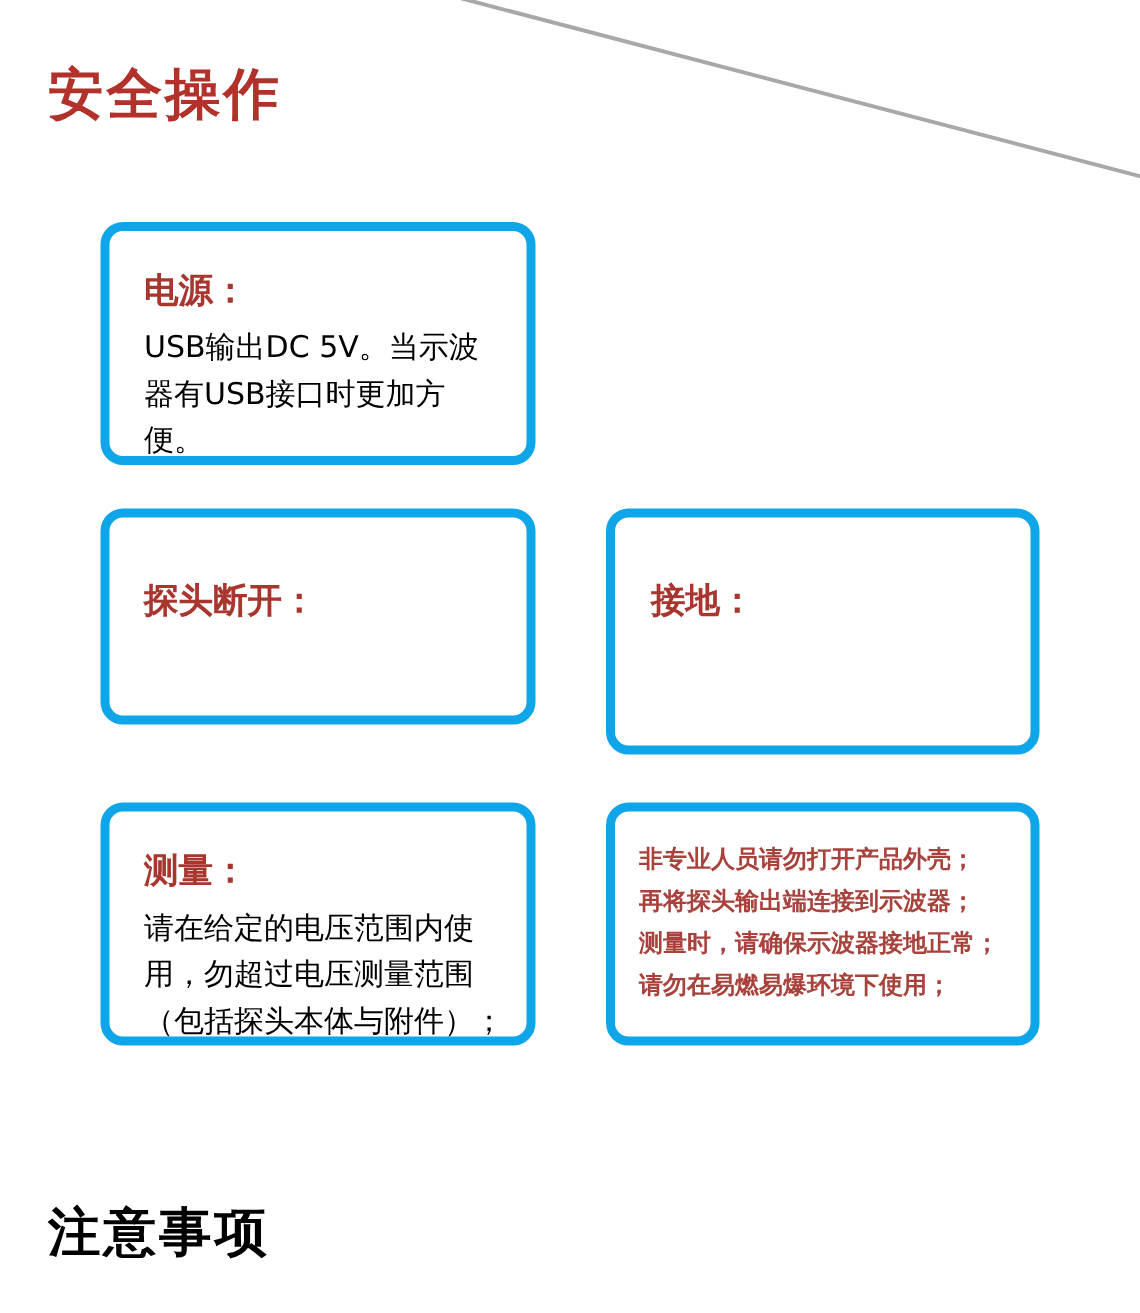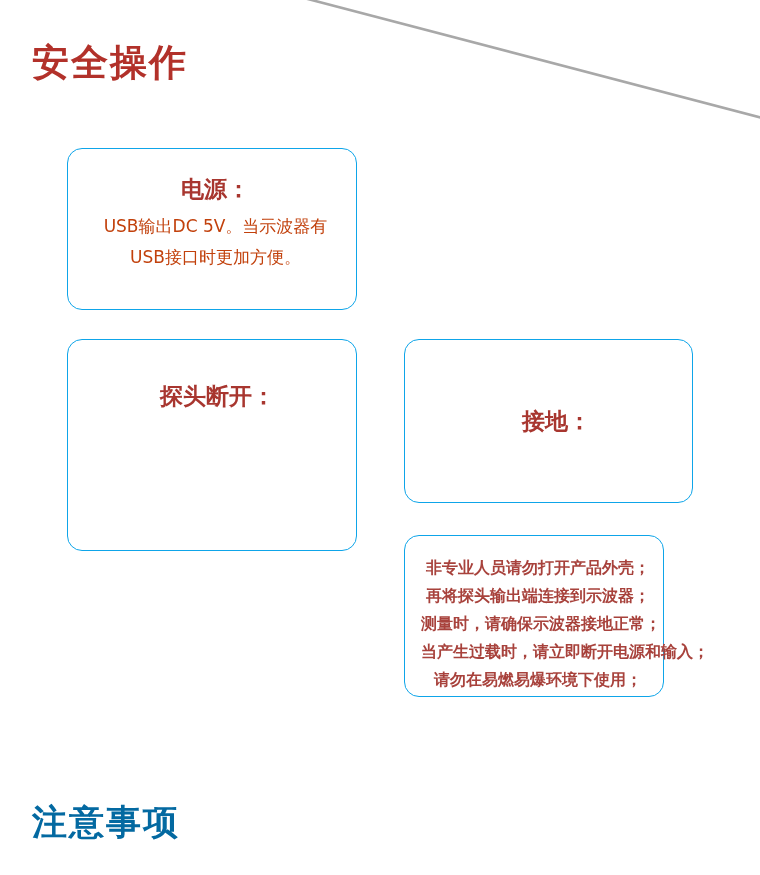--- a/index.html
+++ b/index.html
@@ -3,21 +3,20 @@
 <meta charset="utf-8">
 <style>
   html, body { margin: 0; padding: 0; background: #ffffff; }
   .page {
     position: relative;
     width: 760px;
     height: 875px;
     background: #ffffff;
     overflow: hidden;
     font-family: "DejaVu Sans", "Liberation Sans", sans-serif;
-    text-align: center;
   }
   .diagonal-svg {
     position: absolute;
     left: 0; top: 0;
     width: 760px; height: 875px;
     pointer-events: none;
   }
   .h-top {
     position: absolute;
     left: 32px; top: 44px;
@@ -28,48 +27,48 @@
     color: #b2312a;
     white-space: nowrap;
   }
   .h-bottom {
     position: absolute;
     left: 32px; top: 805px;
     font-size: 35px;
     font-weight: bold;
     letter-spacing: 2px;
     line-height: 1;
-    color: #0369a1;
+    color: #000000;
     white-space: nowrap;
   }
   .card {
     position: absolute;
     box-sizing: border-box;
     background: #ffffff;
-    border: 1px solid #0ea5e9;
+    border: 6px solid #0ea5e9;
     border-radius: 15px;
   }
   .card-title {
     font-size: 23px;
     font-weight: bold;
     line-height: 1.25;
     color: #a8362f;
     margin-bottom: 7px;
   }
   .card-body {
-    font-size: 17px;
+    font-size: 20px;
     line-height: 31px;
-    color: #c2410c;
+    color: #000000;
   }
   .card1 { left: 67px;  top: 148px; width: 290px; height: 162px; padding: 26px 16px 0 23px; }
   .card2 { left: 404px; top: 148px; width: 289px; height: 162px; padding: 26px 8px  0 24px; }
-  .card3 { left: 67px;  top: 339px; width: 290px; height: 212px; padding: 42px 12px 0 23px; }
-  .card4 { left: 404px; top: 339px; width: 289px; height: 164px; padding: 67px 8px 0 24px; }
+  .card3 { left: 67px;  top: 339px; width: 290px; height: 144px; padding: 42px 12px 0 23px; }
+  .card4 { left: 404px; top: 339px; width: 289px; height: 164px; padding: 42px 8px 0 24px; }
   .card5 { left: 67px;  top: 535px; width: 290px; height: 162px; padding: 26px 14px 0 23px; }
-  .card6 { left: 404px; top: 535px; width: 260px; height: 162px; padding: 18px 8px  0 16px; }
+  .card6 { left: 404px; top: 535px; width: 289px; height: 162px; padding: 18px 8px  0 16px; }
   .warning-line {
     font-size: 16px;
     font-weight: bold;
     line-height: 28px;
     color: #a8423c;
     white-space: nowrap;
   }
 </style>
 </head>
 <body>
@@ -89,24 +88,27 @@
 
 
   <div class="card card3">
     <div class="card-title">探头断开：</div>
   </div>
 
   <div class="card card4">
     <div class="card-title">接地：</div>
   </div>
 
+  <div class="card card5">
+    <div class="card-title">测量：</div>
+    <div class="card-body">请在给定的电压范围内使用，勿超过电压测量范围（包括探头本体与附件）；</div>
+  </div>
 
   <div class="card card6">
     <div class="warning-line">非专业人员请勿打开产品外壳；</div>
     <div class="warning-line">再将探头输出端连接到示波器；</div>
     <div class="warning-line">测量时，请确保示波器接地正常；</div>
-    <div class="warning-line">当产生过载时，请立即断开电源和输入；</div>
     <div class="warning-line">请勿在易燃易爆环境下使用；</div>
   </div>
 
   <div class="h-bottom">注意事项</div>
 
 </div>
 
 </body></html>

